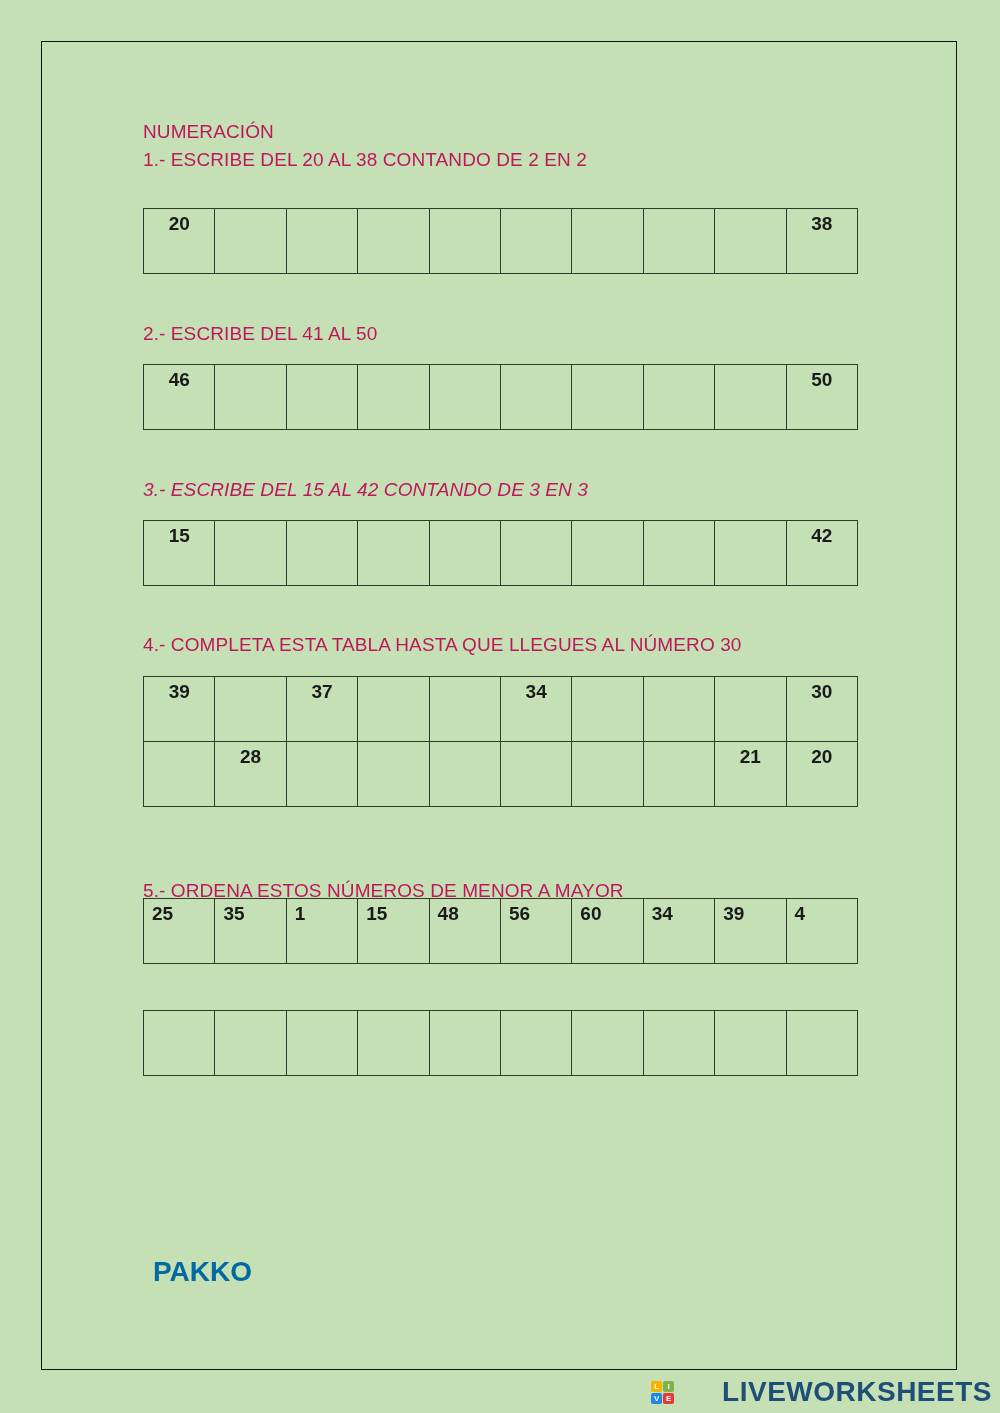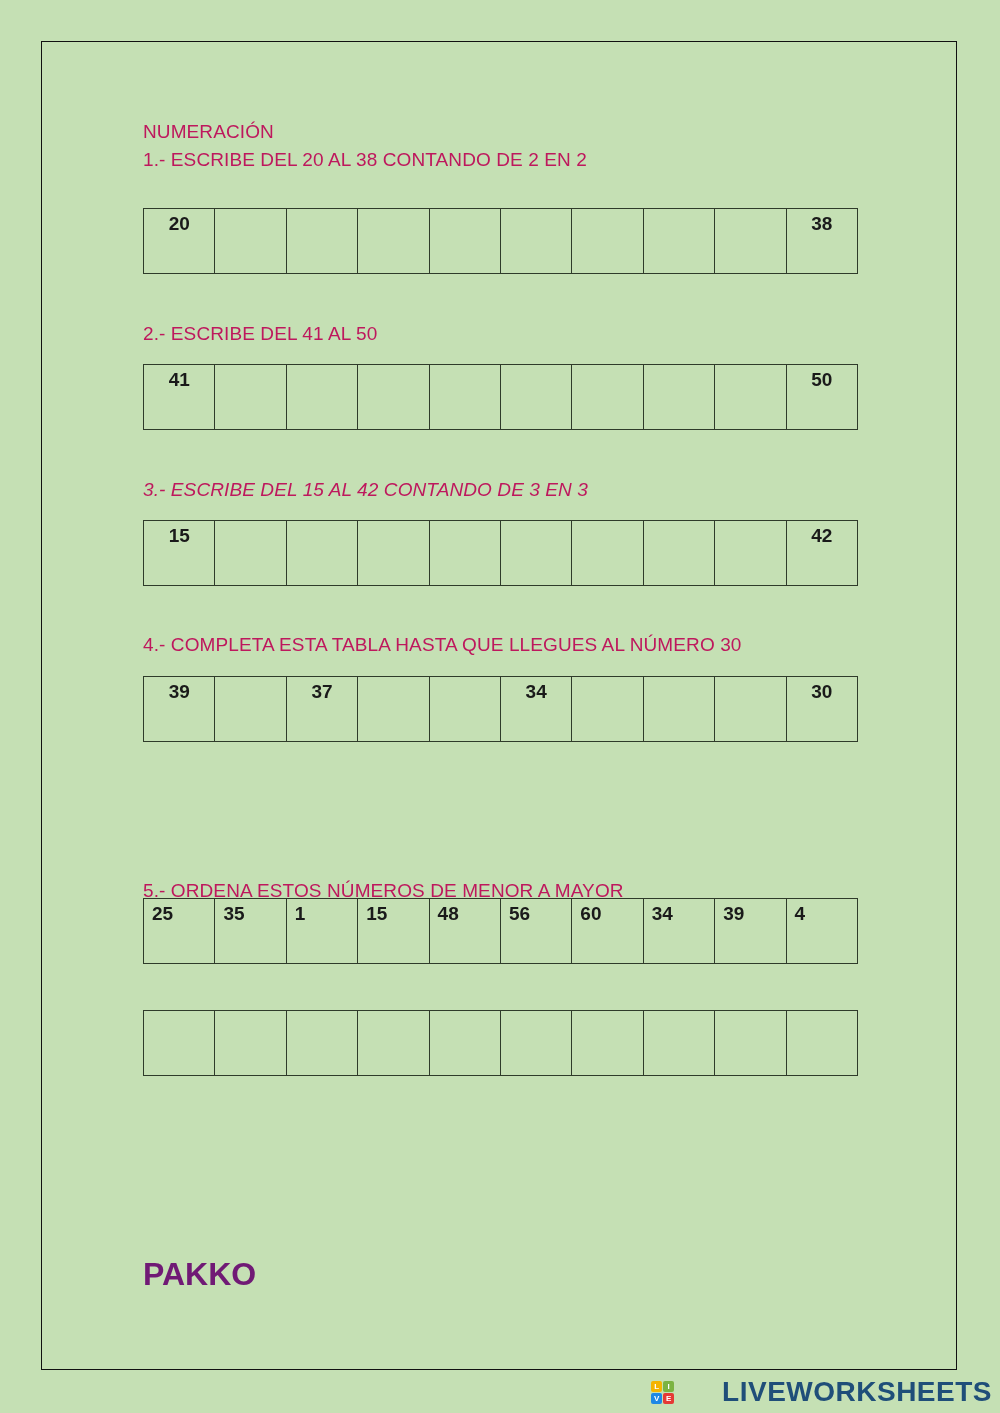--- a/index.html
+++ b/index.html
@@ -21,22 +21,22 @@
       position:absolute; left:143px; border-collapse:collapse;
       table-layout:fixed; width:714px;
     }
     table.grid td {
       border:1px solid #2f3b2a; width:71.4px; height:65px; vertical-align:top;
       padding:4px 0 0 0; font-weight:bold; font-size:19px; text-align:center;
       box-sizing:border-box;
     }
     table.grid.left td { text-align:left; padding-left:8px; }
     .author {
-      position:absolute; left:143px; top:1256px; font-weight:bold; font-size:32px;
-      color:#701a75;
+      position:absolute; left:153px; top:1256px; font-weight:bold; font-size:28px;
+      color:#0369a1;
     }
     .brand {
       position:absolute; right:8px; top:1376px; display:flex; align-items:center;
       gap:3px;
     }
     .brand-logo {
       display:grid; grid-template-columns:11px 11px; grid-template-rows:11px 11px; gap:1px;
     }
     .brand-logo span {
       font-size:8px; font-weight:bold; color:#fff; display:flex; align-items:center;
@@ -68,21 +68,21 @@
     <td></td>
     <td>38</td>
   </tr>
 </tbody>
   </table>
 
 <div class="heading" style="top:323px;">2.- ESCRIBE DEL 41 AL 50</div>
 <table class="grid" style="top:364px;">
   <tbody>
       <tr>
-    <td>41</td>
+    <td>46</td>
     <td></td>
     <td></td>
     <td></td>
     <td></td>
     <td></td>
     <td></td>
     <td></td>
     <td></td>
     <td>50</td>
   </tr>
@@ -114,20 +114,32 @@
     <td>39</td>
     <td></td>
     <td>37</td>
     <td></td>
     <td></td>
     <td>34</td>
     <td></td>
     <td></td>
     <td></td>
     <td>30</td>
+  </tr>
+  <tr>
+    <td></td>
+    <td>28</td>
+    <td></td>
+    <td></td>
+    <td></td>
+    <td></td>
+    <td></td>
+    <td></td>
+    <td>21</td>
+    <td>20</td>
   </tr>
 </tbody>
   </table>
 
 <div class="heading" style="top:880px;">5.- ORDENA ESTOS NÚMEROS DE MENOR A MAYOR</div>
 <table class="grid left" style="top:898px;padding-left:40px;">
   <tbody>
       <tr>
     <td>25</td>
     <td>35</td>

